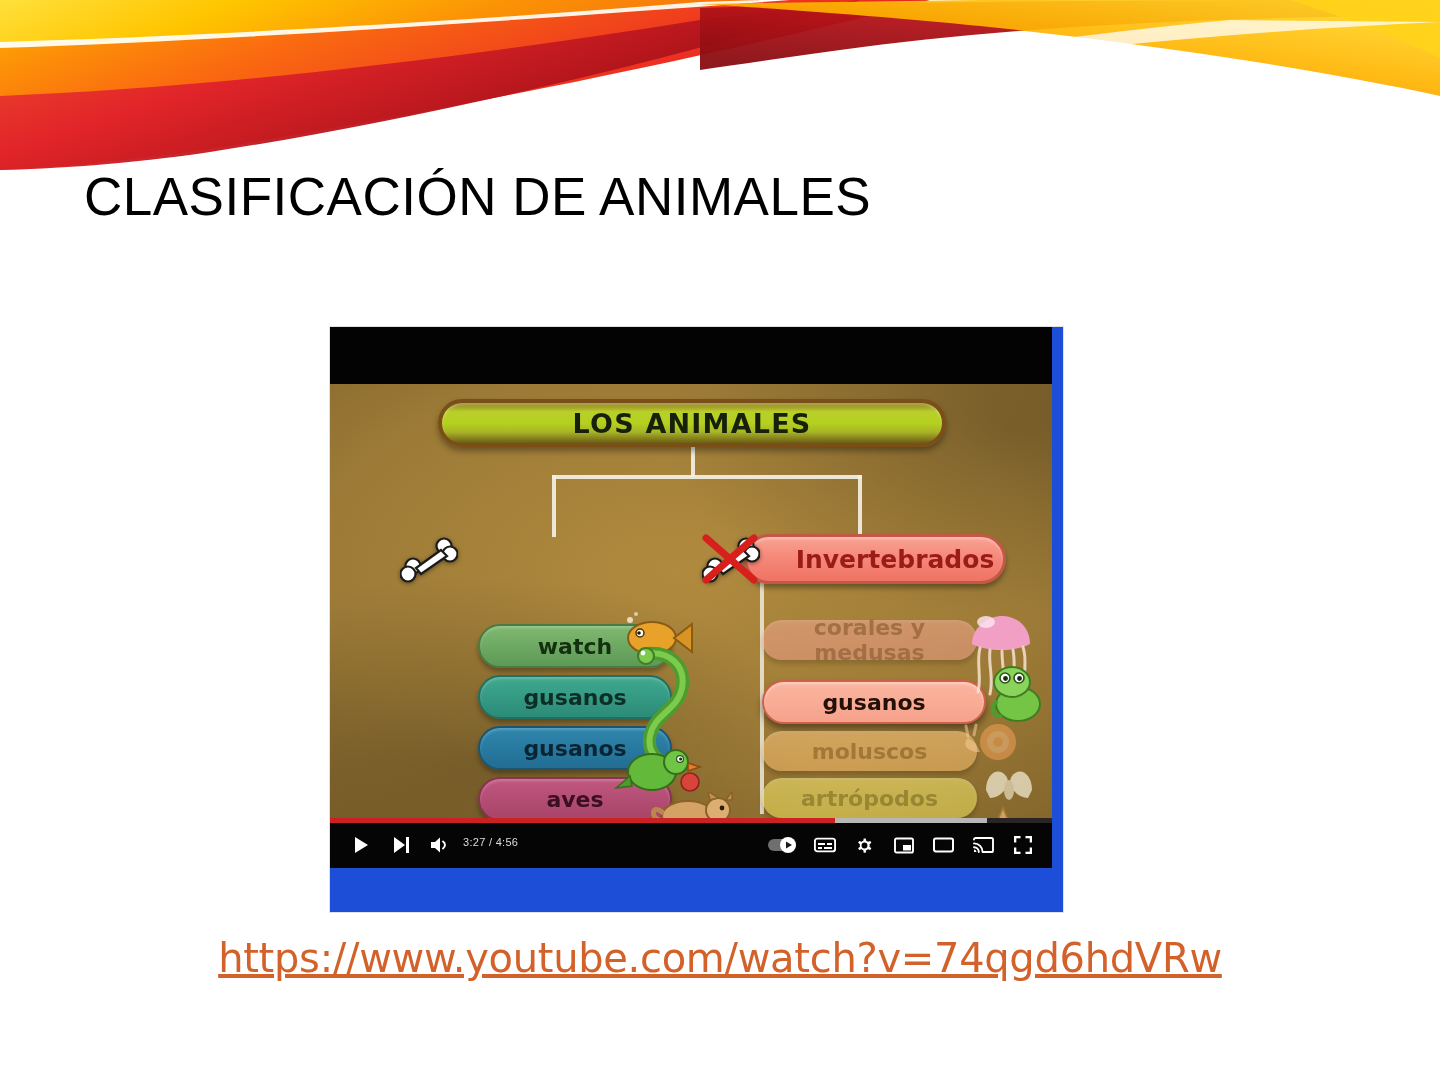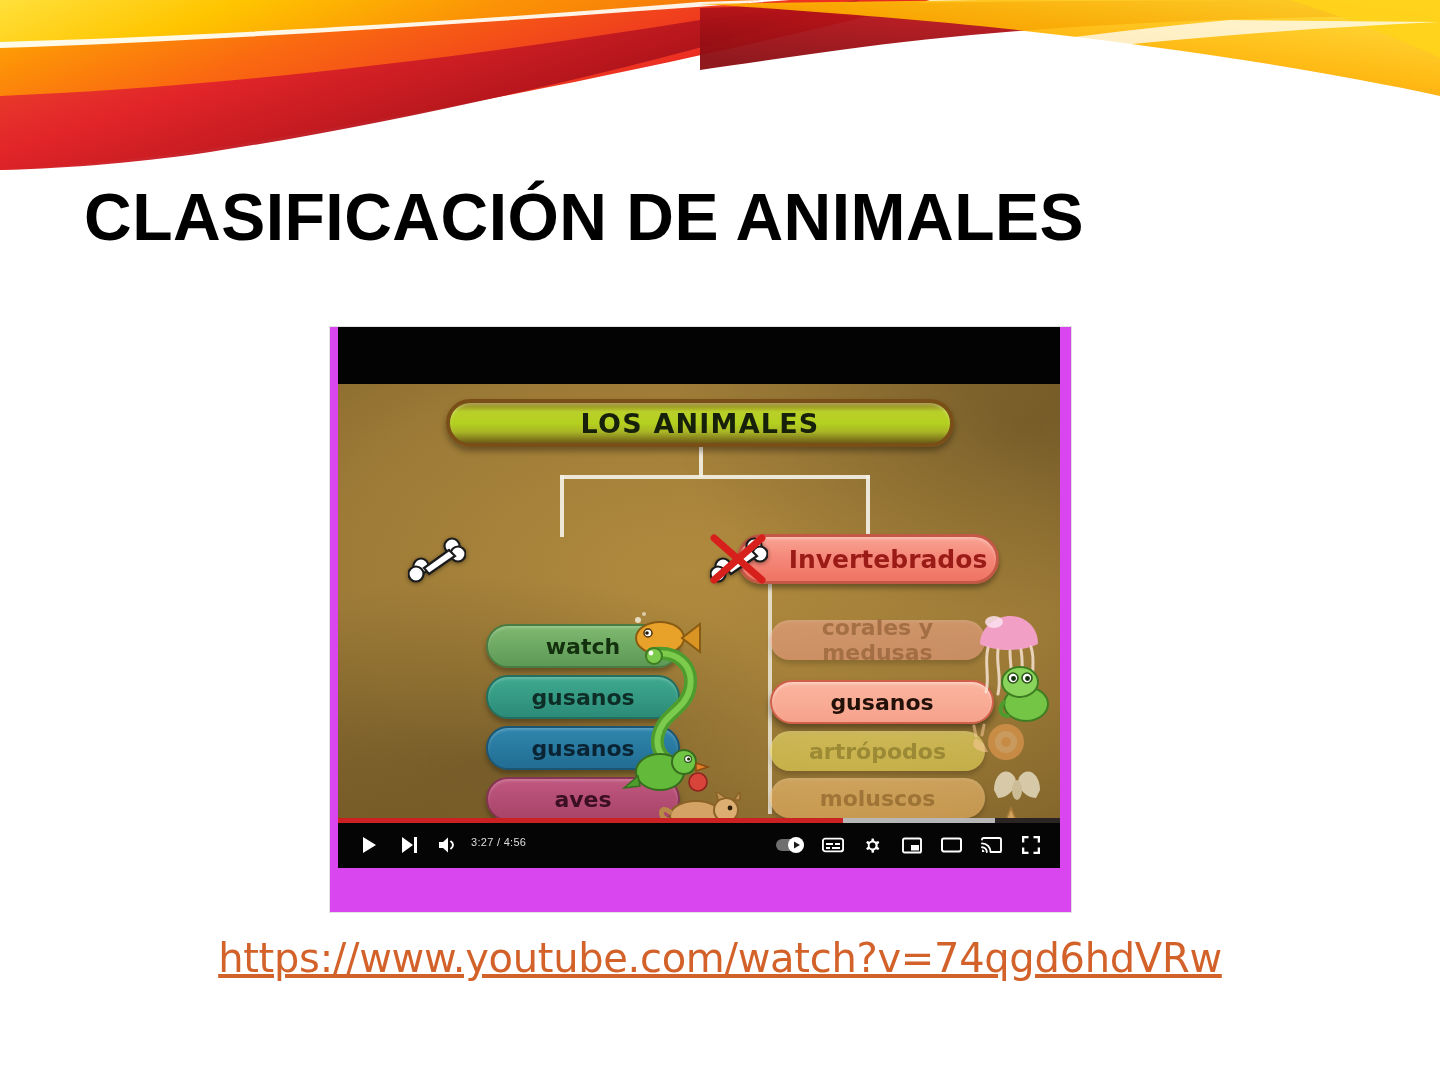--- a/index.html
+++ b/index.html
@@ -22,41 +22,40 @@
     left: 0; top: 0;
     width: 1440px;
     height: 170px;
     pointer-events: none;
   }
 
   
   #slide-title {
     position: absolute;
     left: 84px;
-    top: 170px;
+    top: 150px;
     width: 1280px;
-    font-size: 66px;
+    font-size: 53px;
     line-height: 94px;
     letter-spacing: 0.5px;
     color: #000000;
-    font-weight: 700;
+    font-weight: 400;
     font-family: "Liberation Sans", sans-serif;
     white-space: nowrap;
   }
 
   
   #video-card {
     position: absolute;
     left: 330px;
     top: 327px;
     width: 733px;
     height: 585px;
-    background: #d946ef;
+    background: #1d4ed8;
     box-shadow: 0 0 0 1px #e2e2e2;
-    padding-left: 8px;
   }
   #video-player {
     position: relative;
     width: 722px;
     height: 541px;
     margin: 0 0 0 0;
     background: #000000;
     overflow: hidden;
   }
 
@@ -122,21 +121,21 @@
     width: 250px; height: 50px;
     background: linear-gradient(180deg,#59c6ee 0%, #33b6e8 45%, #1c9fd6 100%);
     border: 3px solid #1d6f96;
     box-shadow: 0 4px 5px rgba(0,0,0,.35), inset 0 2px 3px rgba(255,255,255,.35);
     color: #0d4f7d;
     font-size: 25px;
     padding-left: 34px;
     box-sizing: border-box;
   }
   #pill-invertebrados {
-    left: 399px; top: 152px;
+    left: 414px; top: 152px;
     width: 262px; height: 50px;
     background: linear-gradient(180deg,#f8a393 0%, #f5897a 45%, #ef7363 100%);
     border: 3px solid #c45846;
     box-shadow: 0 4px 5px rgba(0,0,0,.35), inset 0 2px 3px rgba(255,255,255,.30);
     color: #9b1c16;
     font-size: 25px;
     padding-left: 40px;
     box-sizing: border-box;
   }
 
@@ -451,25 +450,25 @@
         </div>
       </div>
 
       <div class="grouplist" id="list-invertebrados">
         <div class="item i0">
           <span class="label">corales y medusas</span>
         </div>
         <div class="item i1">
           <span class="label">gusanos</span>
         </div>
+        <div class="item i2">
+          <span class="label">moluscos</span>
+        </div>
         <div class="item i3">
           <span class="label">artrópodos</span>
-        </div>
-        <div class="item i2">
-          <span class="label">moluscos</span>
         </div>
         <div class="item i4">
           <span class="label">estrellas y erizos</span>
         </div>
       </div>
     </div>
 
     <div id="video-letterbox-top"></div>
 
     <div id="player-controls">

